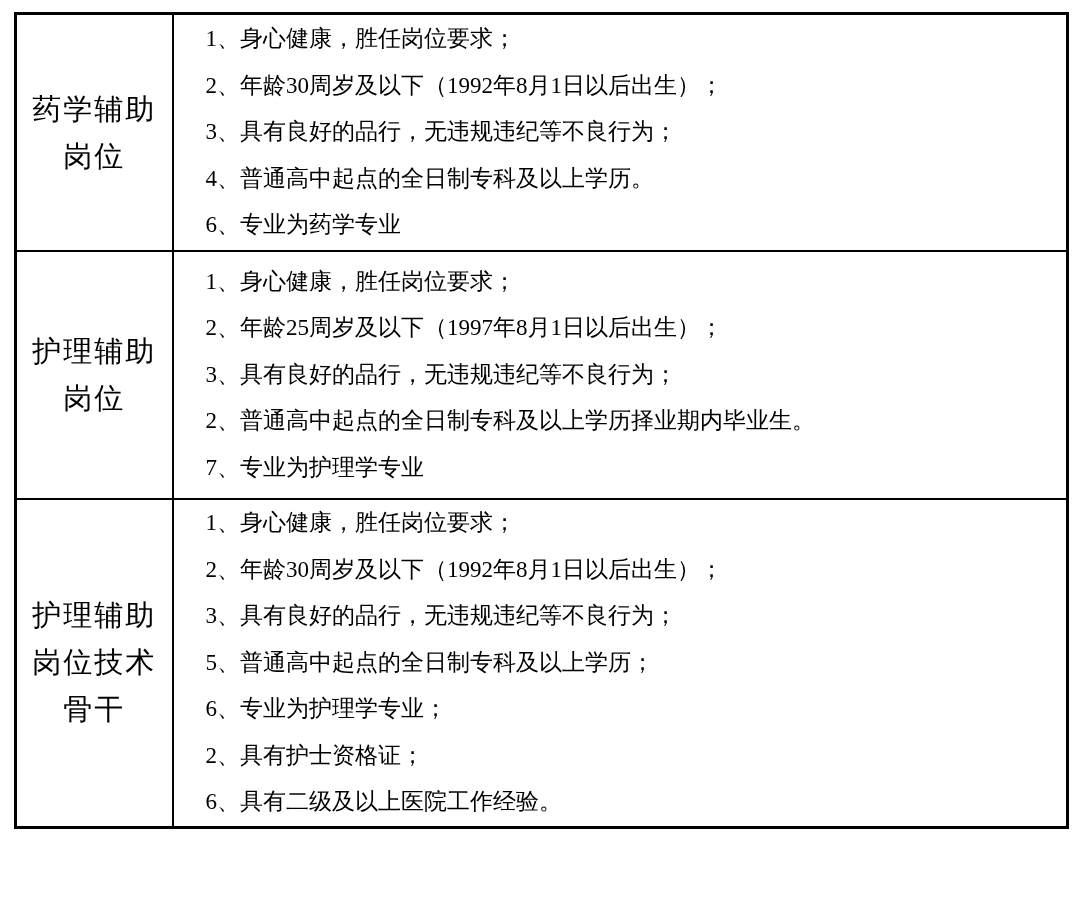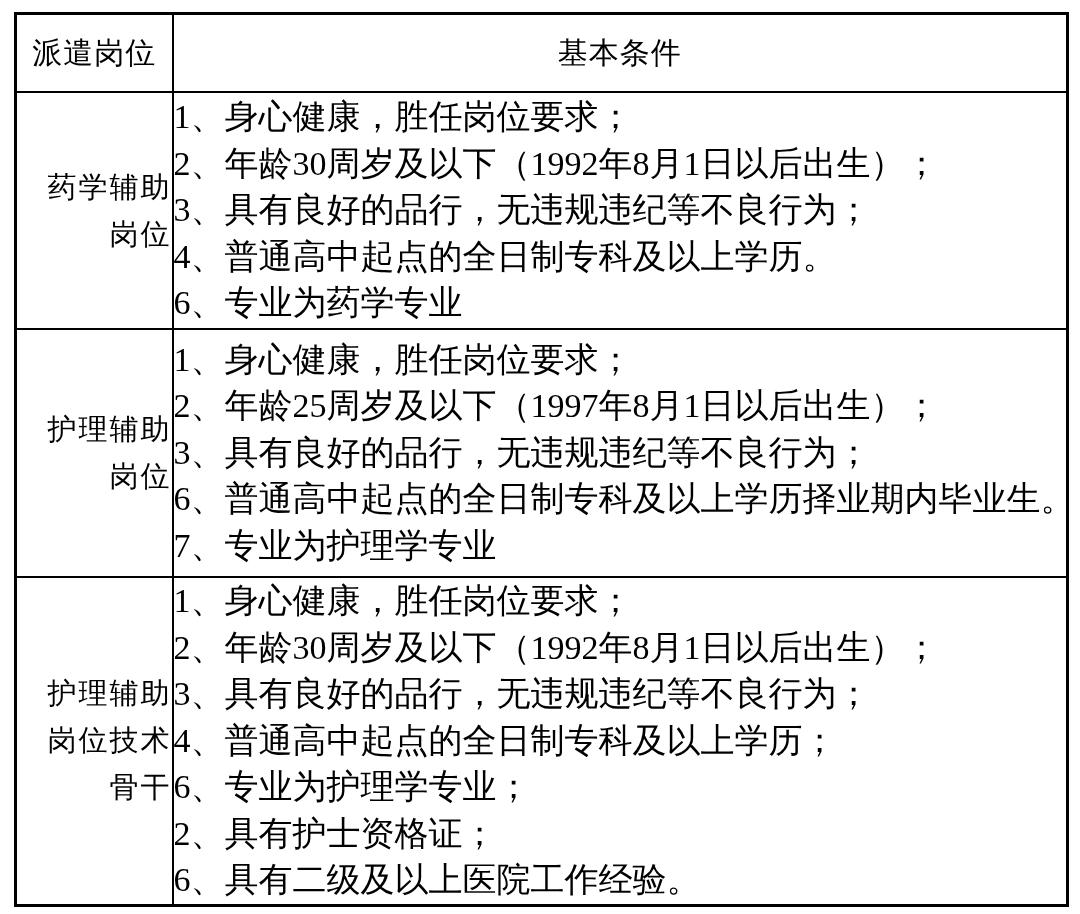--- a/index.html
+++ b/index.html
@@ -40,57 +40,54 @@
 
   th.hdr-pos, th.hdr-cond {
     font-weight: normal;
     font-size: 30px;
     text-align: center;
     vertical-align: middle;
     height: 76px;
     letter-spacing: 1px;
   }
   td.pos-cell {
-    text-align: right;
+    text-align: center;
     vertical-align: middle;
   }
   .pos-label {
     font-size: 29px;
     line-height: 47px;
     white-space: pre-line;
     letter-spacing: 2px;
   }
   td.cond-cell {
     vertical-align: middle;
     padding-left: 9px;
     padding-right: 4px;
   }
   .cond-line {
-    font-size: 34px;
+    font-size: 23px;
     line-height: 46.5px;
     white-space: nowrap;
+    padding-left: 32px;
   }
   tr.row-1 td { height: 235px; }
   tr.row-2 td { height: 246px; }
   tr.row-3 td { height: 317px; }
 </style>
 </head>
 <body>
 
 <div class="page">
   <table class="req-table">
     <colgroup>
       <col class="c-pos">
       <col class="c-cond">
     </colgroup>
     <tbody>
-        <tr class="row-header">
-      <th class="hdr-pos">派遣岗位</th>
-      <th class="hdr-cond">基本条件</th>
-    </tr>
 
     <tr class="row-1">
       <td class="pos-cell">
         <div class="pos-label">药学辅助
 岗位</div>
       </td>
       <td class="cond-cell">
         <div class="cond-line">1、身心健康，胜任岗位要求；</div>
         <div class="cond-line">2、年龄30周岁及以下（1992年8月1日以后出生）；</div>
         <div class="cond-line">3、具有良好的品行，无违规违纪等不良行为；</div>
@@ -101,36 +98,36 @@
 
     <tr class="row-2">
       <td class="pos-cell">
         <div class="pos-label">护理辅助
 岗位</div>
       </td>
       <td class="cond-cell">
         <div class="cond-line">1、身心健康，胜任岗位要求；</div>
         <div class="cond-line">2、年龄25周岁及以下（1997年8月1日以后出生）；</div>
         <div class="cond-line">3、具有良好的品行，无违规违纪等不良行为；</div>
-        <div class="cond-line">6、普通高中起点的全日制专科及以上学历择业期内毕业生。</div>
+        <div class="cond-line">2、普通高中起点的全日制专科及以上学历择业期内毕业生。</div>
         <div class="cond-line">7、专业为护理学专业</div>
       </td>
     </tr>
 
     <tr class="row-3">
       <td class="pos-cell">
         <div class="pos-label">护理辅助
 岗位技术
 骨干</div>
       </td>
       <td class="cond-cell">
         <div class="cond-line">1、身心健康，胜任岗位要求；</div>
         <div class="cond-line">2、年龄30周岁及以下（1992年8月1日以后出生）；</div>
         <div class="cond-line">3、具有良好的品行，无违规违纪等不良行为；</div>
-        <div class="cond-line">4、普通高中起点的全日制专科及以上学历；</div>
+        <div class="cond-line">5、普通高中起点的全日制专科及以上学历；</div>
         <div class="cond-line">6、专业为护理学专业；</div>
         <div class="cond-line">2、具有护士资格证；</div>
         <div class="cond-line">6、具有二级及以上医院工作经验。</div>
       </td>
     </tr>
   </tbody>
     </table>
 </div>
 
 </body></html>

